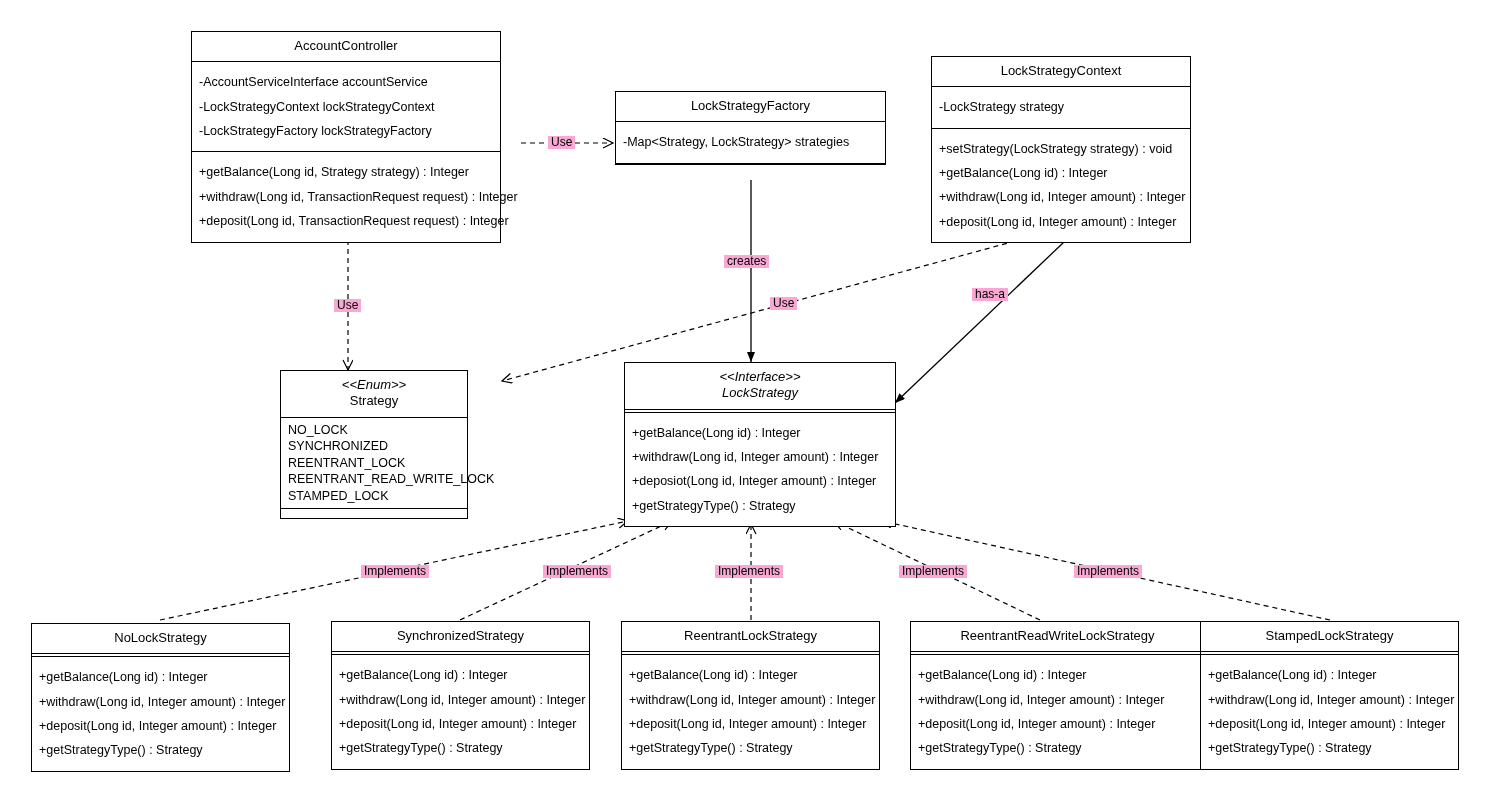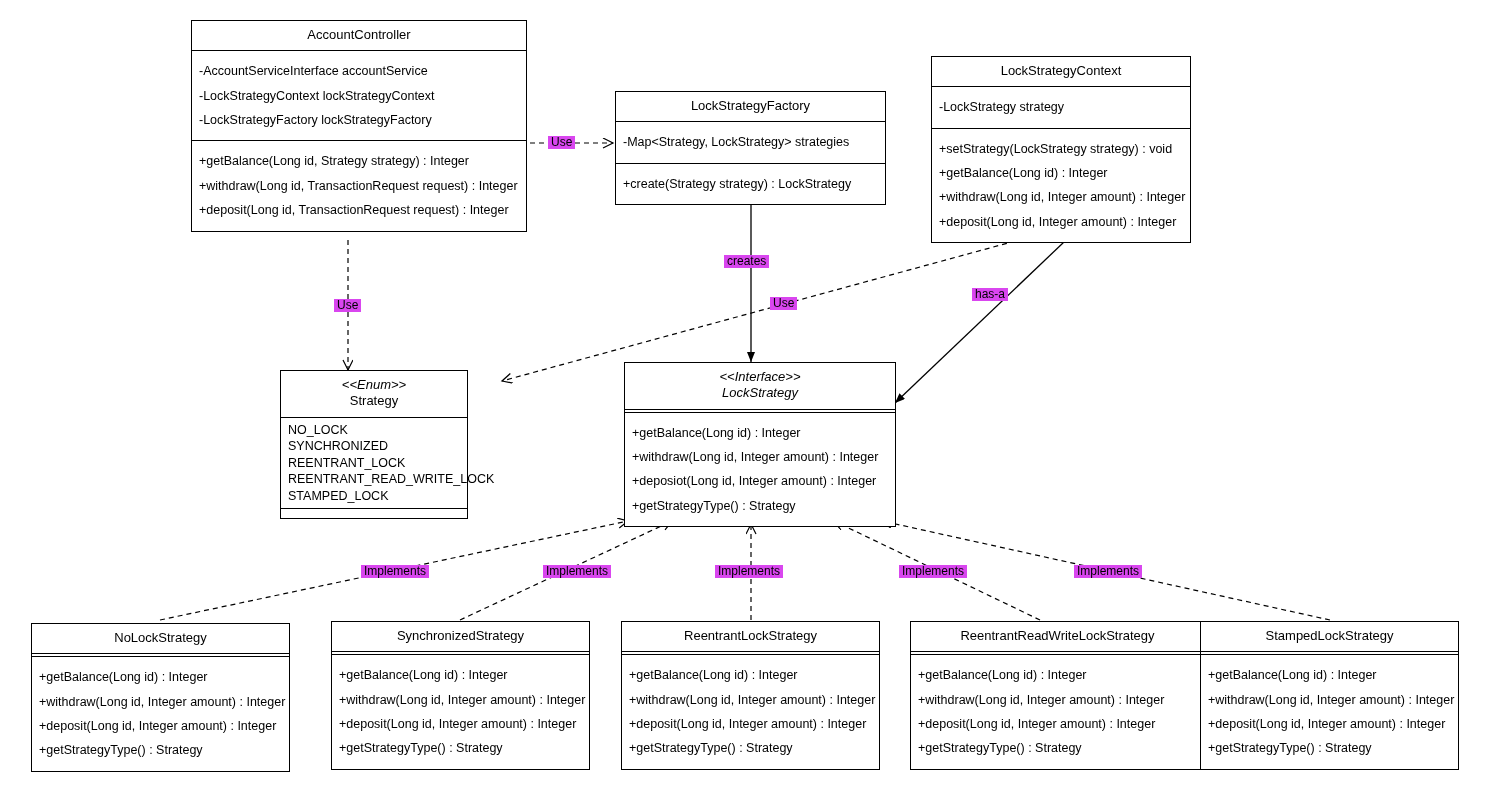--- a/index.html
+++ b/index.html
@@ -74,21 +74,21 @@
     padding: 0;
     line-height: 1.32;
   }
   .empty-strip {
     height: 9px;
   }
   .edge-label {
     position: absolute;
     font-size: 12px;
     color: #000000;
-    background: #d946ef;
+    background: #f9a8d4;
     padding: 0 3px;
     white-space: nowrap;
     z-index: 6;
     line-height: 1.1;
   }
 </style>
 </head>
 <body>
 
 <div id="canvas">
@@ -137,21 +137,21 @@
 
     <g>
       <path d="M1040,620 L834,521" fill="none" stroke="#000000" stroke-width="1.2" stroke-dasharray="5,4" marker-end="url(#openArrow)"></path>
     </g>
 
     <g>
       <path d="M1330,620 L882,521" fill="none" stroke="#000000" stroke-width="1.2" stroke-dasharray="5,4" marker-end="url(#openArrow)"></path>
     </g>
   </svg>
 
-  <div class="uml" style="left:191px; top:20px; width:336px;">
+  <div class="uml" style="left:191px; top:31px; width:310px;">
     <div class="uml-title">
       <span>AccountController</span>
     </div>
     <div class="sep"></div>
     <div class="compartment">
       <div class="row">-AccountServiceInterface accountService</div>
       <div class="row">-LockStrategyContext lockStrategyContext</div>
       <div class="row">-LockStrategyFactory lockStrategyFactory</div>
     </div>
     <div class="sep"></div>
@@ -164,23 +164,20 @@
 
   <div class="uml" style="left:615px; top:91px; width:271px;">
     <div class="uml-title">
       <span>LockStrategyFactory</span>
     </div>
     <div class="sep"></div>
     <div class="compartment">
       <div class="row">-Map&lt;Strategy, LockStrategy&gt; strategies</div>
     </div>
     <div class="sep"></div>
-    <div class="compartment">
-      <div class="row">+create(Strategy strategy) : LockStrategy</div>
-    </div>
   </div>
 
   <div class="uml" style="left:931px; top:56px; width:260px;">
     <div class="uml-title">
       <span>LockStrategyContext</span>
     </div>
     <div class="sep"></div>
     <div class="compartment">
       <div class="row">-LockStrategy strategy</div>
     </div>

